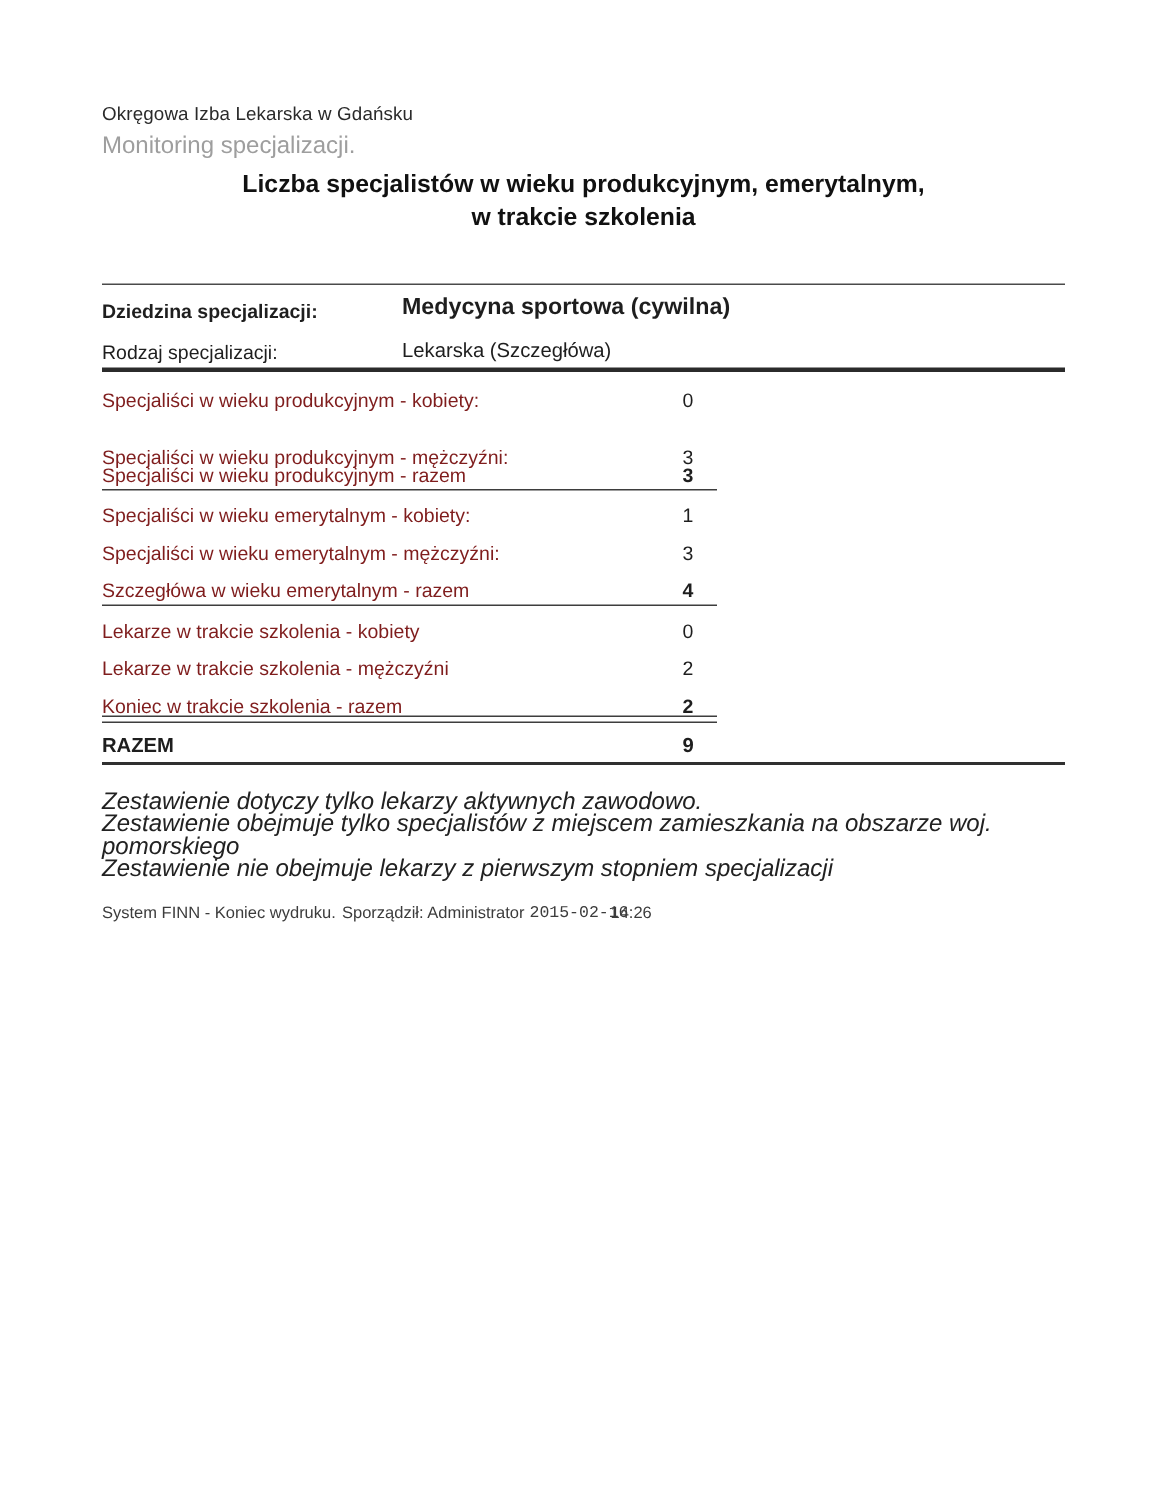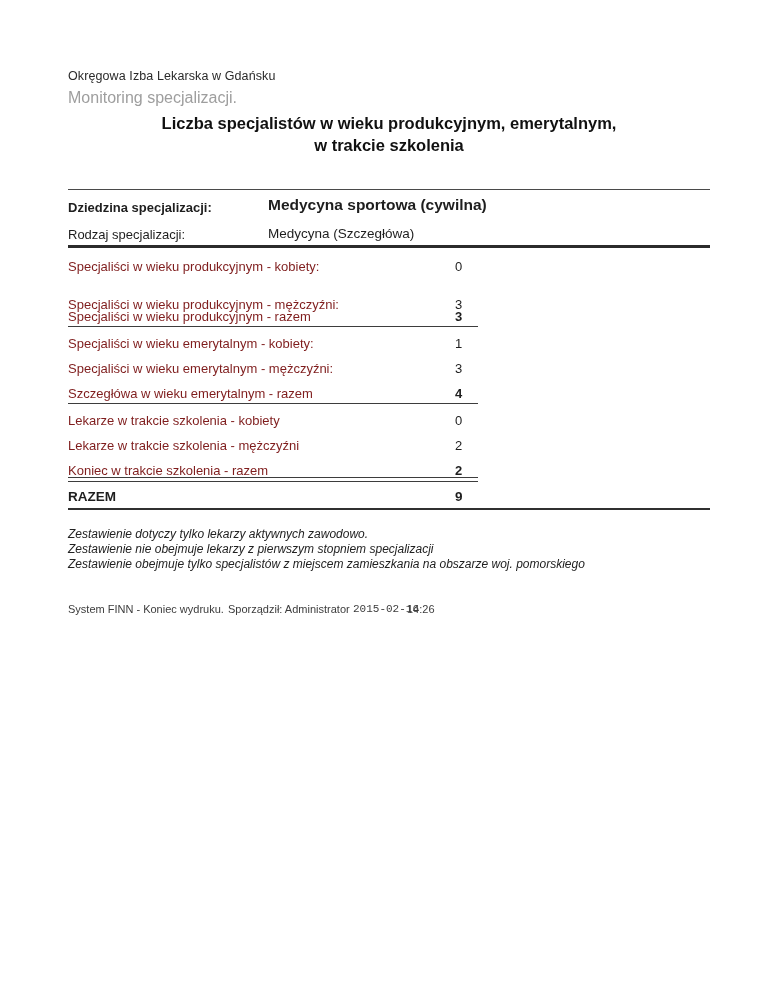--- a/index.html
+++ b/index.html
@@ -47,21 +47,21 @@
 
   .r1 { top: 259px; } .r2 { top: 284px; margin-top: 13px; } .r3 { top: 309px; }
   .r4 { top: 336px; } .r5 { top: 361px; } .r6 { top: 386px; }
   .r7 { top: 413px; } .r8 { top: 438px; } .r9 { top: 463px; }
 
   .total-label { left: 68px;  top: 489px; font-size: 13.5px; font-weight: bold; }
   .total-value { left: 455px; top: 489px; font-size: 13.5px; font-weight: bold; }
 
   .notes {
     left: 68px; top: 527px; width: 660px;
-    font-size: 12px; font-style: italic; color: #222;
+    font-size: 16px; font-style: italic; color: #222;
     line-height: 15px;
   }
 
   .footer-seg { top: 603px; font-size: 11px; color: #3c3c3c; }
   .f1 { left: 68px; }
   .f2 { left: 228px; }
   .f3 { left: 353px; font-family: Liberation Mono, monospace; }
   .f4 { left: 407px; }
 </style>
 </head>
@@ -73,21 +73,21 @@
 <div class="abs title">
   <div>Liczba specjalistów w wieku produkcyjnym, emerytalnym,</div>
   <div>w trakcie szkolenia</div>
 </div>
 
 <div class="abs rule-top"></div>
 
 <div class="abs meta-label-1">Dziedzina specjalizacji:</div>
 <div class="abs meta-value-1">Medycyna sportowa (cywilna)</div>
 <div class="abs meta-label-2">Rodzaj specjalizacji:</div>
-<div class="abs meta-value-2">Medycyna (Szczegłówa)</div>
+<div class="abs meta-value-2">Lekarska (Szczegłówa)</div>
 
 <div class="abs rule-thick"></div>
 
 <div class="abs row-label r1">Specjaliści w wieku produkcyjnym - kobiety:</div>
 <div class="abs row-value r1">0</div>
 <div class="abs row-label r2">Specjaliści w wieku produkcyjnym - mężczyźni:</div>
 <div class="abs row-value r2">3</div>
 <div class="abs row-label r3">Specjaliści w wieku produkcyjnym - razem</div>
 <div class="abs row-value r3 bold">3</div>
 
@@ -111,20 +111,20 @@
 
 <div class="abs rule-double"></div>
 
 <div class="abs total-label">RAZEM</div>
 <div class="abs total-value">9</div>
 
 <div class="abs rule-bottom"></div>
 
 <div class="abs notes">
   <div>Zestawienie dotyczy tylko lekarzy aktywnych zawodowo.</div>
+  <div>Zestawienie obejmuje tylko specjalistów z miejscem zamieszkania na obszarze woj. pomorskiego</div>
   <div>Zestawienie nie obejmuje lekarzy z pierwszym stopniem specjalizacji</div>
-  <div>Zestawienie obejmuje tylko specjalistów z miejscem zamieszkania na obszarze woj. pomorskiego</div>
 </div>
 
 <div class="abs footer-seg f1">System FINN - Koniec wydruku.</div>
 <div class="abs footer-seg f2">Sporządził: Administrator</div>
 <div class="abs footer-seg f3">2015-02-16</div>
 <div class="abs footer-seg f4">14:26</div>
 
 </body></html>

